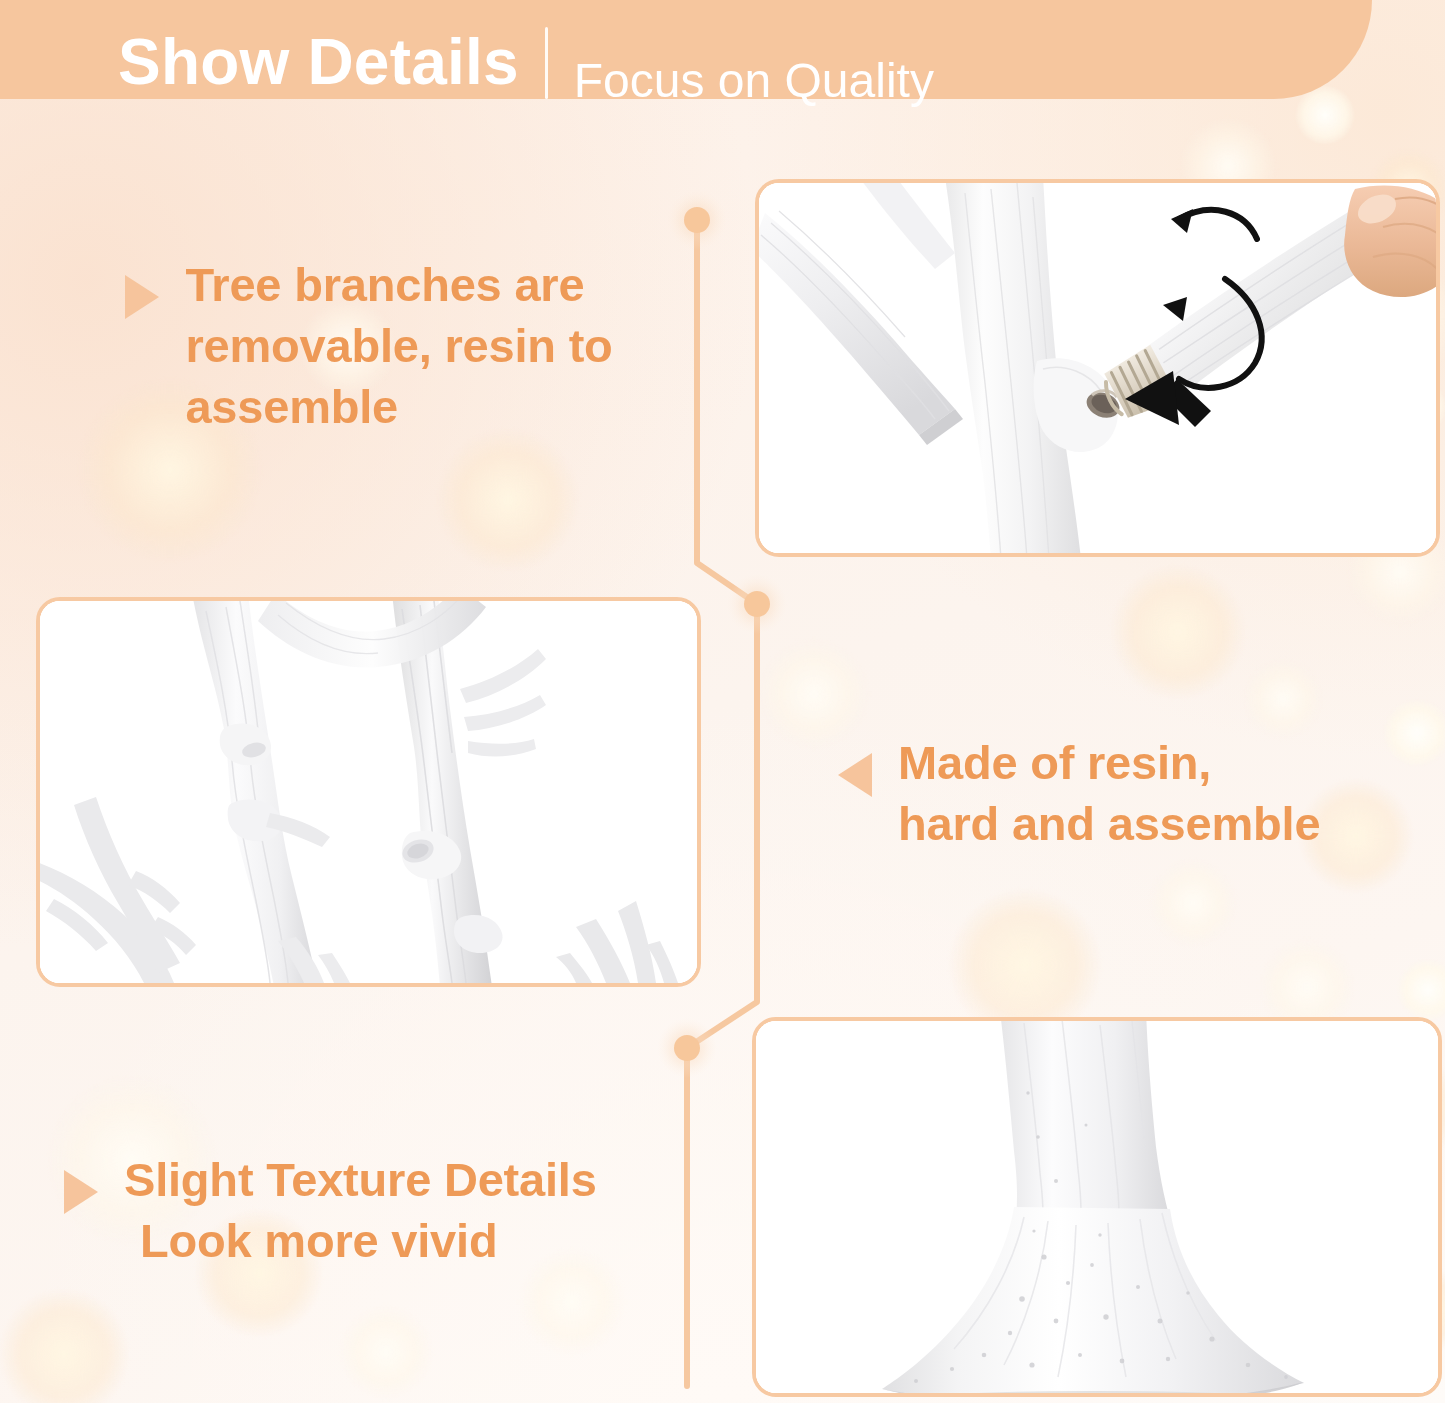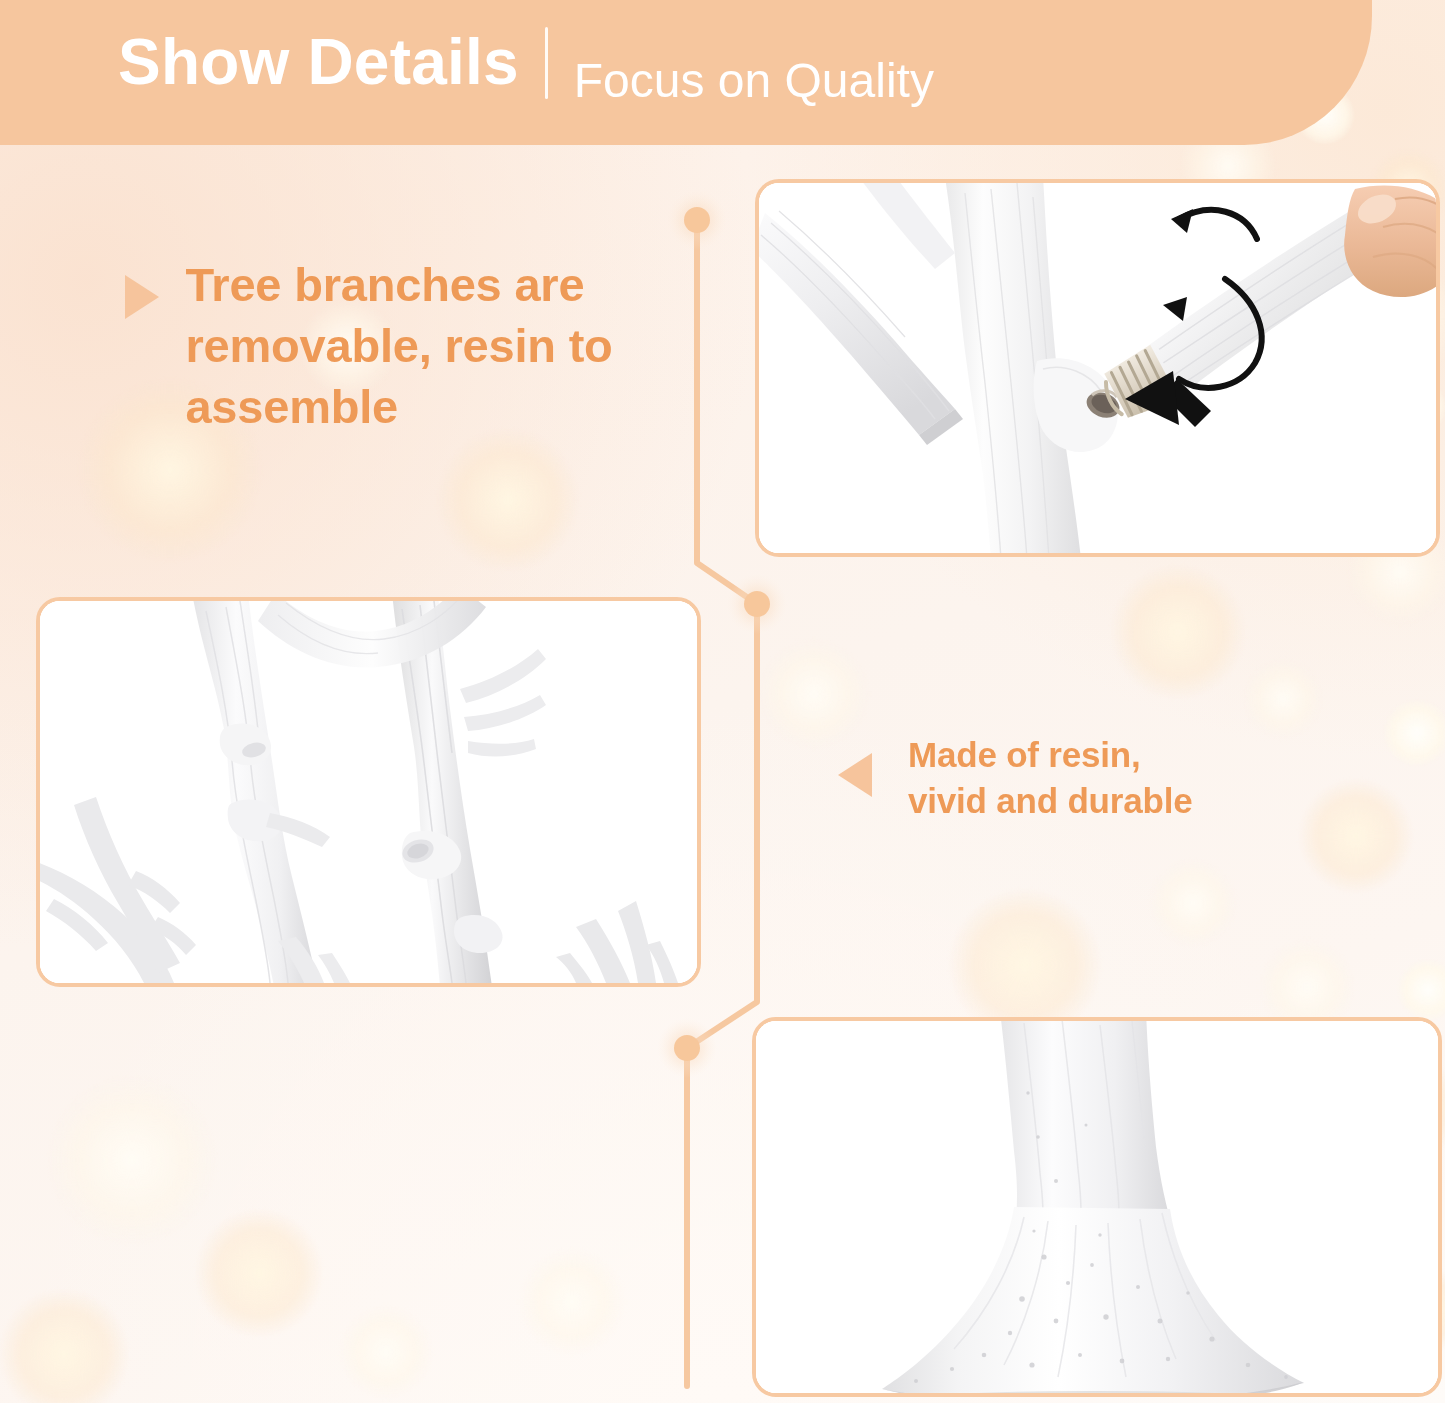--- a/index.html
+++ b/index.html
@@ -40,21 +40,21 @@
     background: radial-gradient(circle, rgba(255,254,250,1) 0%, rgba(255,249,235,0.8) 52%, rgba(255,246,229,0) 76%);
     filter: blur(1px);
   }
 
   
   .banner {
     position: absolute;
     left: 0;
     top: 0;
     width: 1372px;
-    height: 145px;
+    height: 99px;
     background: #f6c69e;
     border-bottom-right-radius: 128px 129px;
     z-index: 5;
   }
   .banner-inner {
     position: absolute;
     left: 118px;
     top: 0;
     height: 129px;
     display: flex;
@@ -145,21 +145,21 @@
     border-top: 22px solid transparent;
     border-bottom: 22px solid transparent;
     border-right: 34px solid #f6c49c;
   }
 
   #feature-removable { left: 64px; top: 262px; width: 610px; justify-content: center; }
   #feature-removable .feature-text { font-size: 47px; margin-left: 26px; margin-top: -8px; }
   #feature-removable .bullet { margin-top: 13px; }
 
   #feature-resin { left: 838px; top: 740px; width: 560px; }
-  #feature-resin .feature-text { font-size: 35px; margin-left: 36px; margin-top: -8px; }
+  #feature-resin .feature-text { font-size: 47px; margin-left: 26px; margin-top: -8px; }
   #feature-resin .bullet { margin-top: 13px; }
 
   #feature-texture { left: 64px; top: 1157px; width: 660px; }
   #feature-texture .bullet { margin-top: 13px; }
   #feature-texture .feature-text { font-size: 47px; margin-left: 26px; margin-top: -8px; }
   #feature-texture .line-2 { display: block; padding-left: 16px; }
 
   
   
   
@@ -517,18 +517,25 @@
       <span>Tree branches are</span><br>
       <span>removable, resin to</span><br>
       <span>assemble</span>
     </div>
   </div>
 
   <div class="feature" id="feature-resin">
     <span class="bullet left"></span>
     <div class="feature-text">
       <span>Made of resin,</span><br>
-      <span>vivid and durable</span>
-    </div>
-  </div>
-
+      <span>hard and assemble</span>
+    </div>
+  </div>
+
+  <div class="feature" id="feature-texture">
+    <span class="bullet right"></span>
+    <div class="feature-text">
+      <span>Slight Texture Details</span><br>
+      <span class="line-2">Look more vivid</span>
+    </div>
+  </div>
 
 </div>
 
 </body></html>

